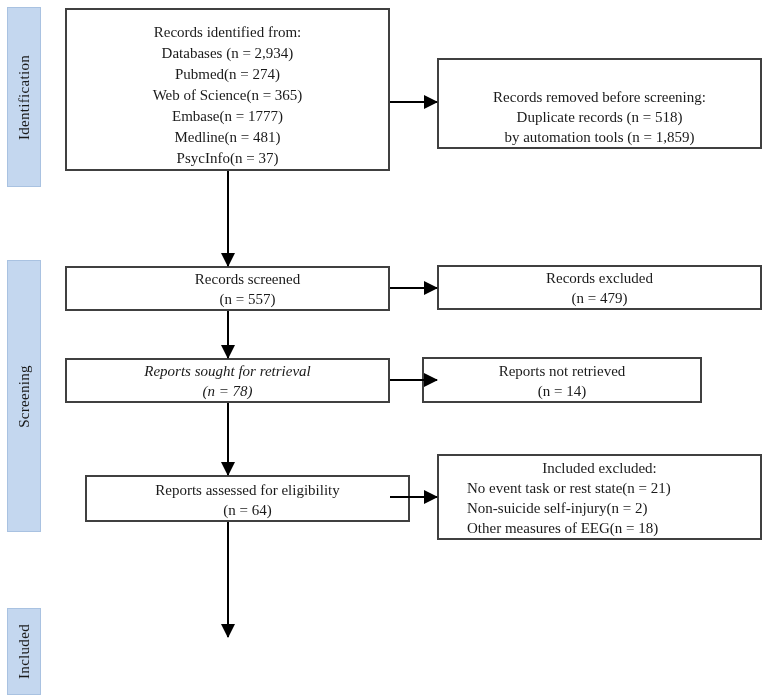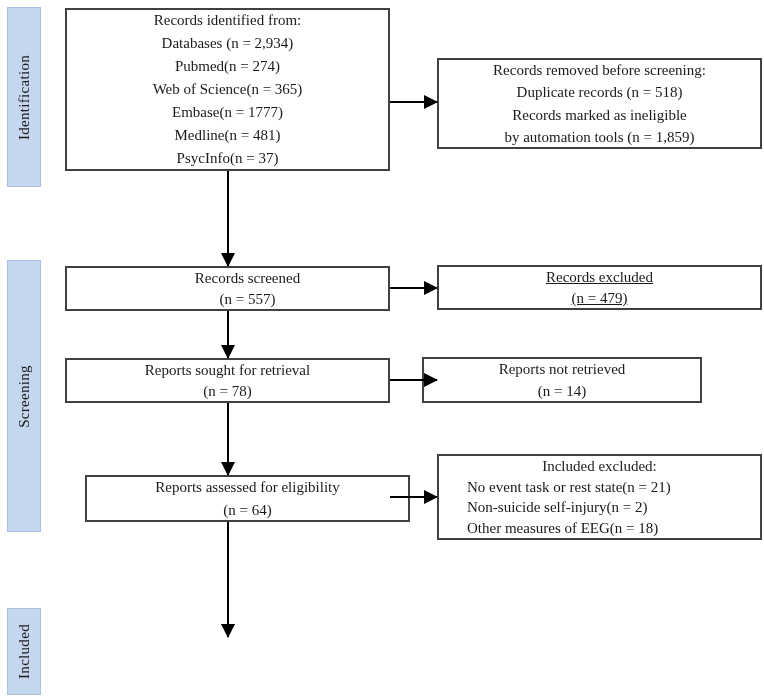--- a/index.html
+++ b/index.html
@@ -34,21 +34,21 @@
     letter-spacing: 0.3px;
   }
   
   .fbox {
     position: absolute;
     background: #ffffff;
     border: 2px solid #404040;
     box-sizing: border-box;
     display: flex;
     flex-direction: column;
-    justify-content: space-between;
+    justify-content: flex-end;
     text-align: center;
     font-size: 15px;
     line-height: 20px;
   }
   .fbox .line { white-space: nowrap; }
   .fbox.tall { line-height: 21px; }
   .fbox .detail-left {
     text-align: left;
     padding-left: 28px;
     white-space: nowrap;
@@ -104,35 +104,34 @@
     <div class="line">Pubmed(n = 274)</div>
     <div class="line">Web of Science(n = 365)</div>
     <div class="line">Embase(n = 1777)</div>
     <div class="line">Medline(n = 481)</div>
     <div class="line">PsycInfo(n = 37)</div>
   </div>
 
   <div class="fbox" style="left:437px; top:58px; width:325px; height:91px;">
     <div class="line">Records removed before screening:</div>
     <div class="line">Duplicate records (n = 518)</div>
-    <div class="line">Records marked as ineligible</div>
     <div class="line">by automation tools (n = 1,859)</div>
   </div>
 
   <div class="fbox" style="left:65px; top:266px; width:325px; height:45px;padding-left:40px;">
     <div class="line">Records screened</div>
     <div class="line">(n = 557)</div>
   </div>
 
-  <div class="fbox" style="left:437px; top:265px; width:325px; height:45px;text-decoration:underline;">
+  <div class="fbox" style="left:437px; top:265px; width:325px; height:45px;">
     <div class="line">Records excluded</div>
     <div class="line">(n = 479)</div>
   </div>
 
-  <div class="fbox" style="left:65px; top:358px; width:325px; height:45px;">
+  <div class="fbox" style="left:65px; top:358px; width:325px; height:45px;font-style:italic;">
     <div class="line">Reports sought for retrieval</div>
     <div class="line">(n = 78)</div>
   </div>
 
   <div class="fbox" style="left:422px; top:357px; width:280px; height:46px;">
     <div class="line">Reports not retrieved</div>
     <div class="line">(n = 14)</div>
   </div>
 
   <div class="fbox" style="left:65px; top:475px; width:325px; height:47px;margin-left:20px;">

